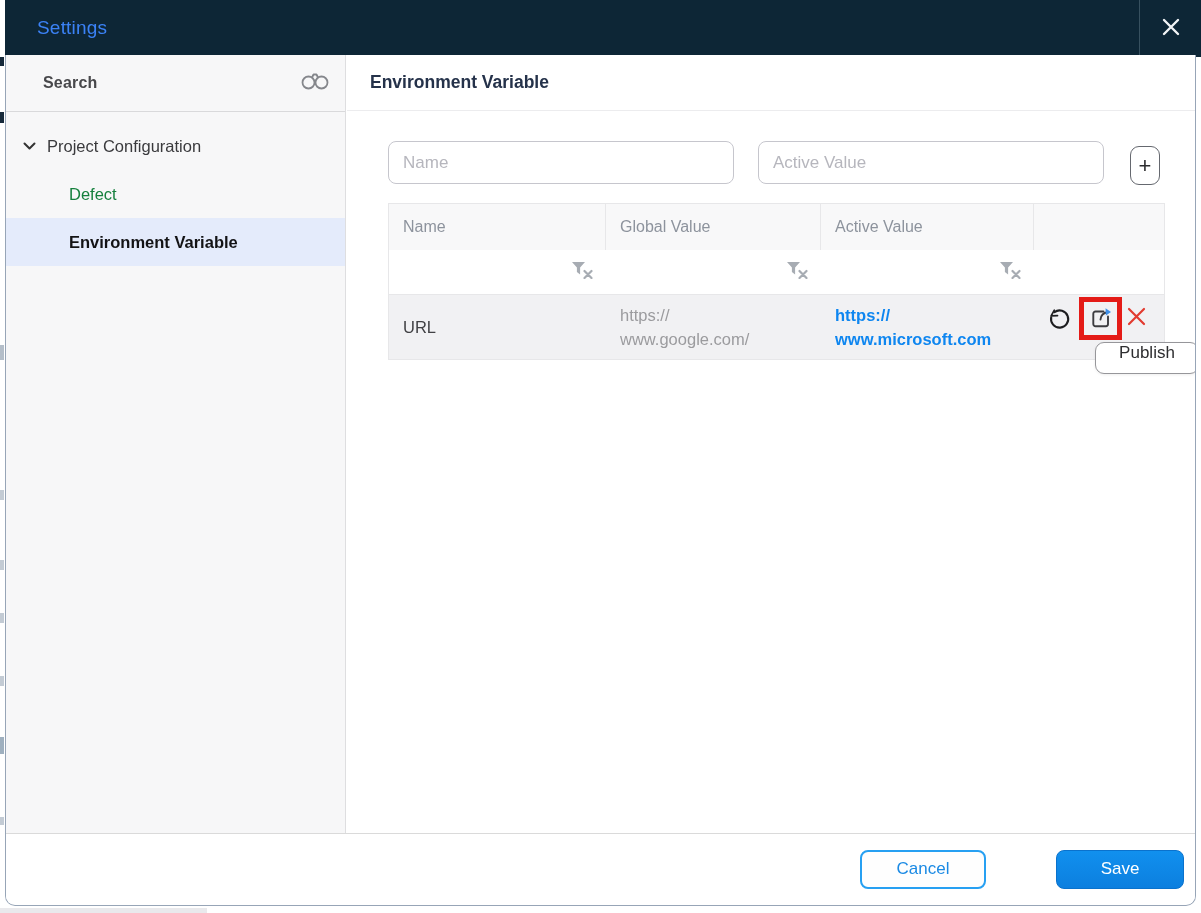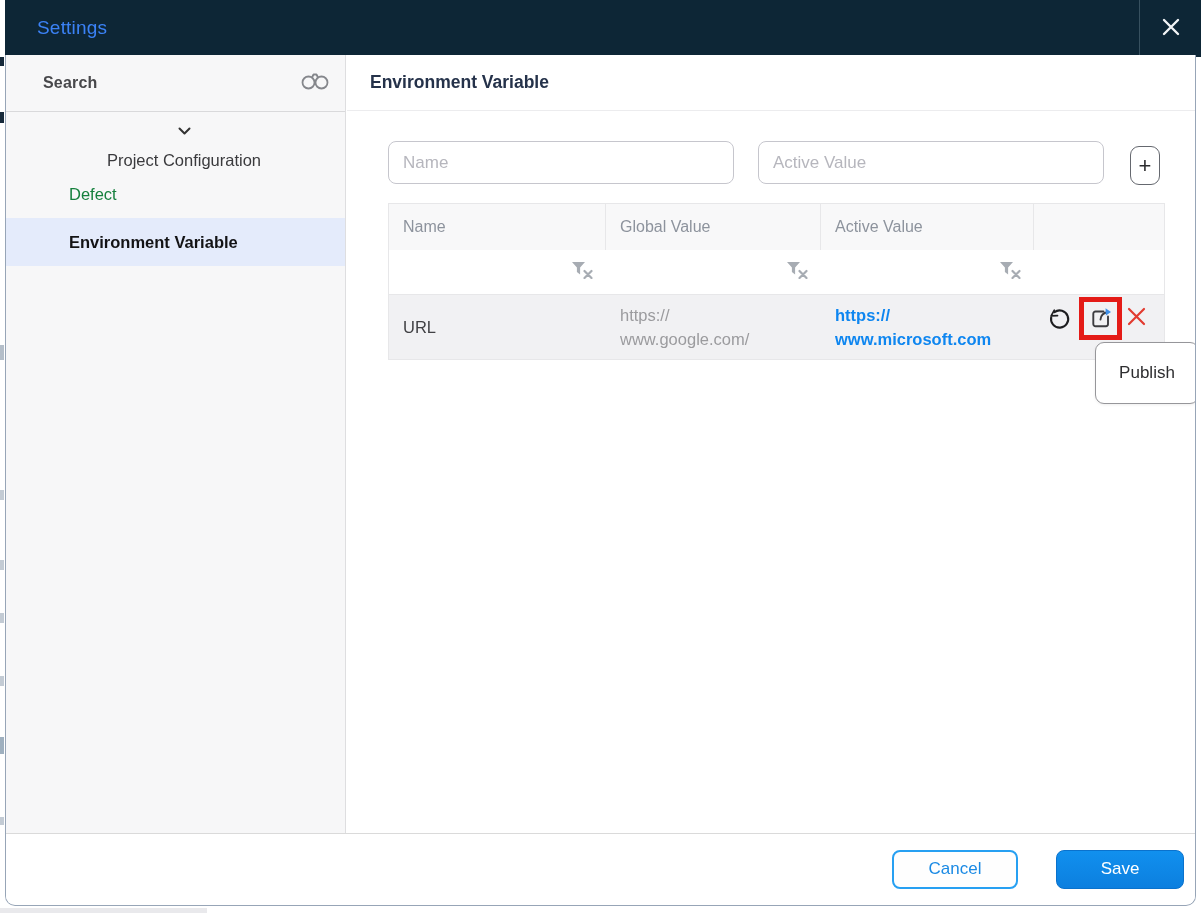--- a/index.html
+++ b/index.html
@@ -35,21 +35,21 @@
   .sidebar {
     position:absolute; left:0; top:0; width:340px; height:778px;
     background:#f7f7f8; border-right:1px solid #dedee0;
   }
   .search-row {
     height:57px; border-bottom:1px solid #d9d9db;
     display:flex; align-items:center; padding:0 15px 0 37px;gap:24px;
   }
   .search-label { flex:1; font-size:16px; color:#48484b; font-weight:bold; letter-spacing:.2px; }
   .tree { padding-top:10px; }
-  .tree-parent { height:48px; display:flex; align-items:center; padding-left:17px; gap:11px; cursor:pointer;flex-direction:column; }
+  .tree-parent { height:48px; display:flex; align-items:center; padding-left:17px; gap:11px; cursor:pointer; }
   .tree-parent-label { font-size:16.5px; color:#3a3a3d; }
   .tree-item {
     height:48px; display:flex; align-items:center; padding-left:63px;
     font-size:16.5px; color:#15803d; cursor:pointer;
   }
   .tree-item.selected { background:#e4ebfb; font-weight:bold; color:#131315; }
 
   
   .main { position:absolute; left:341px; top:0; width:850px; height:778px; background:#fff; }
   .heading-row {
@@ -97,33 +97,33 @@
   .icon-btn { background:none; border:none; padding:0; cursor:pointer; display:flex; align-items:center; justify-content:center; }
   .highlight-box {
     display:flex; align-items:center; justify-content:center;
     width:43px; height:43px; border:5px solid #e41b17; margin-top:-4px;
   }
   .delete-btn { margin-top:4px; }
   .revert-btn { margin-top:7px; margin-right:5px; }
 
   
   .tooltip {
-    position:absolute; left:748px; top:287px; width:104px; height:62px;
+    position:absolute; left:748px; top:287px; width:104px; height:32px;
     background:#fff; border:1.5px solid #96969a; border-radius:9px;
-    display:flex; align-items:center; justify-content:center;
+    display:flex; justify-content:center;
     font-size:17px; color:#2e2e30; box-shadow:0 1px 3px rgba(0,0,0,.07); z-index:5;
   }
 
   
   .footer {
     position:absolute; left:0; top:778px; width:1189px; height:71px;
     background:#fff; border-top:1px solid #dadada;
     display:flex; align-items:center; justify-content:flex-end; padding-right:11px; gap:38px;
   }
-  .btn { height:39px; border-radius:8px; font-size:17px; cursor:pointer; font-family:"Liberation Sans", sans-serif; }
+  .btn { height:39px; border-radius:8px; font-size:17px; cursor:pointer; font-family:"Liberation Sans", sans-serif;margin-left:32px; }
   .btn-cancel { width:126px; background:#fefefe; border:2px solid #27a0f2; color:#1b8ae4; }
   .btn-save {
     width:128px; border:1px solid #0a72cd; color:#fff;
     background:linear-gradient(180deg,#1190ee 0%, #0c7fdf 100%);
   }
 </style>
 </head>
 <body>
 
 <div class="page">

